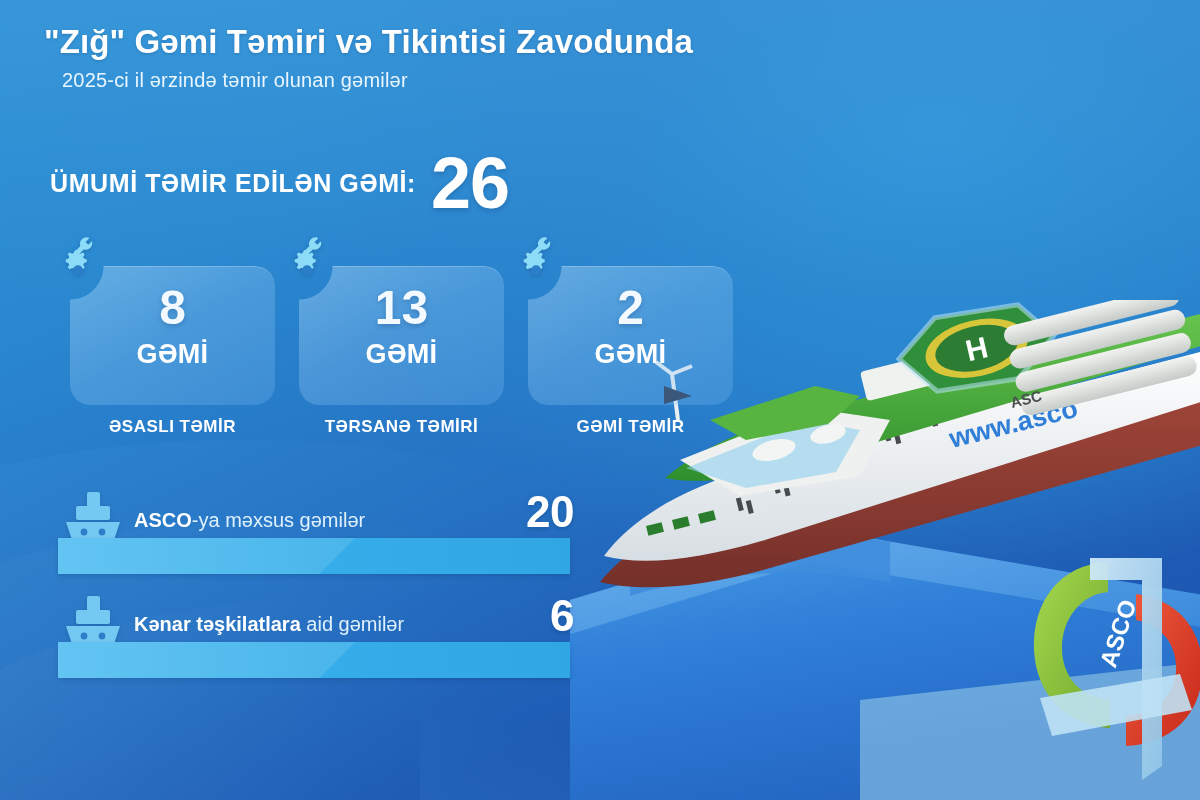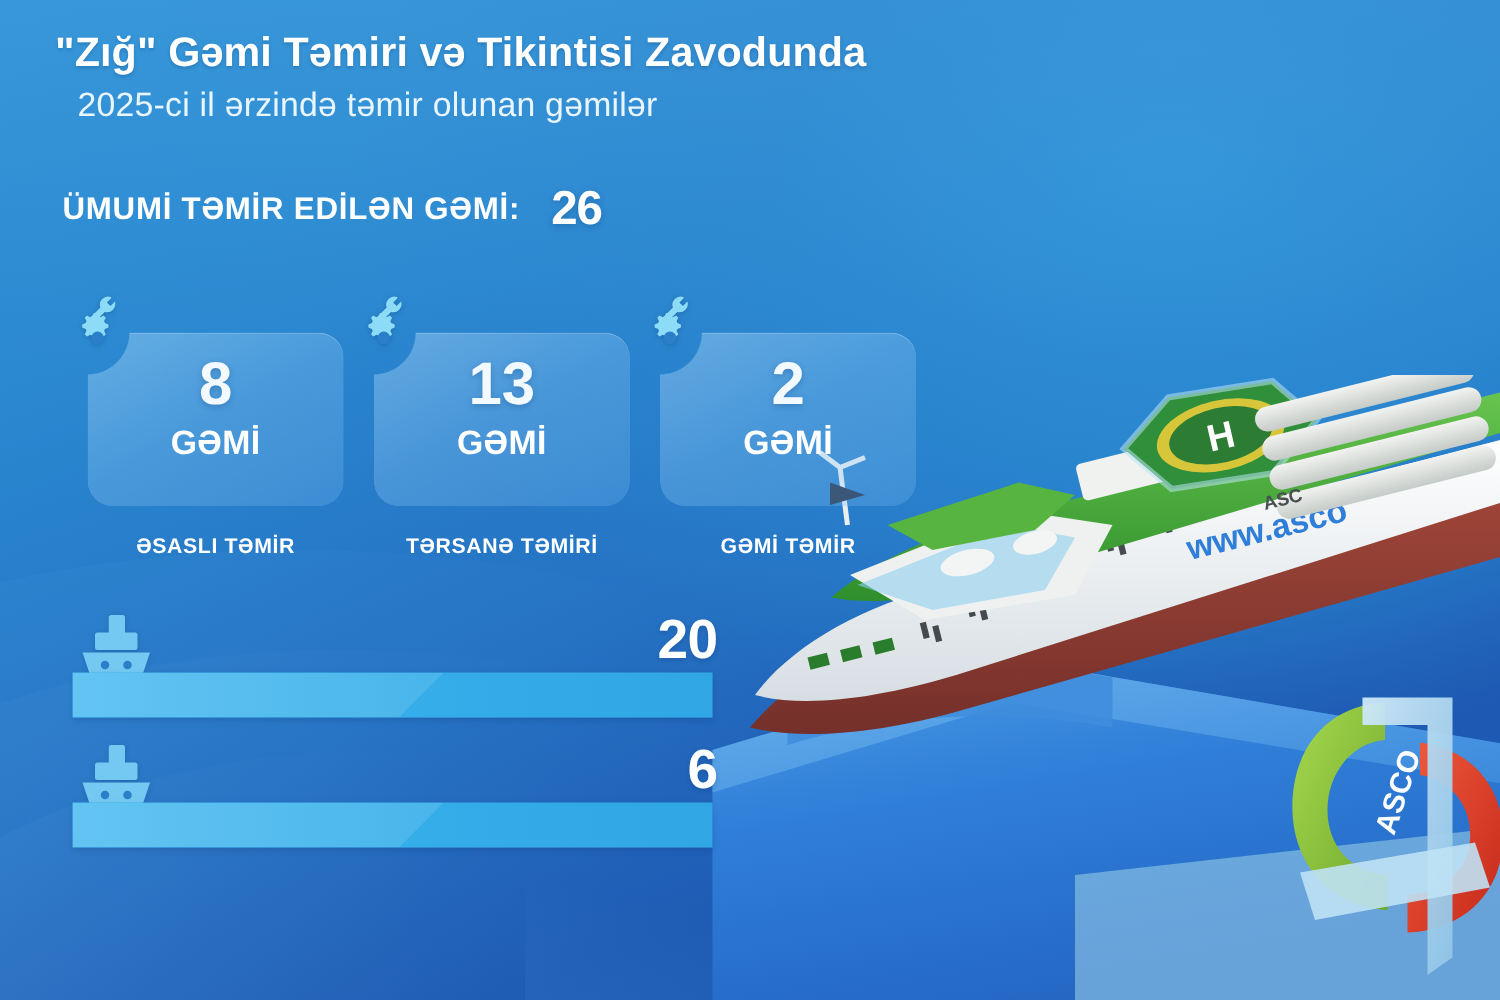--- a/index.html
+++ b/index.html
@@ -50,33 +50,33 @@
 
   
   .header { position:absolute; left:44px; top:22px; width:960px; }
   .title {
     font-size:33px; font-weight:bold; color:#ffffff;
     letter-spacing:.1px; line-height:1.22;
     text-shadow:0 1px 3px rgba(0,40,90,.22);
   }
   .subtitle {
     margin-top:6px; margin-left:18px;
-    font-size:27px; font-weight:300; color:#eaf6ff;
+    font-size:20px; font-weight:300; color:#eaf6ff;
     letter-spacing:.2px; line-height:1.2;
   }
   .totalrow {
     position:absolute; left:50px; top:150px;
-    display:flex; align-items:center; gap:25px;
+    display:flex; align-items:center; gap:15px;
   }
   .total-label {
     font-size:25px; font-weight:bold; color:#ffffff;
     letter-spacing:.6px;
   }
   .total-value {
-    font-size:38px; font-weight:bold; color:#ffffff;
+    font-size:72px; font-weight:bold; color:#ffffff;
     line-height:.92; letter-spacing:-1px;
     text-shadow:0 2px 5px rgba(0,40,90,.25);
   }
 
   
   .cards {
     position:absolute; left:70px; top:266px;
     display:flex; gap:24px;
   }
   .card-wrap { width:205px; position:relative; }
@@ -104,21 +104,21 @@
     font-size:27px; font-weight:bold; color:#ffffff;
     letter-spacing:.3px;
   }
   .tool-icon {
     position:absolute; left:-8px; top:-32px;
     width:54px; height:54px;
     color:#8ddcf7;
     filter:drop-shadow(0 1px 2px rgba(0,40,90,.25));
   }
   .card-label {
-    margin-top:22px;
+    margin-top:12px;
     text-align:center;
     font-size:17px; font-weight:bold; color:#ffffff;
     letter-spacing:.5px;
   }
 
   
   .bars { position:absolute; left:56px; top:482px; width:520px; }
   .bar-block { position:relative; height:104px; }
   .bar-icon {
     position:absolute; left:6px; top:6px;
@@ -358,36 +358,38 @@
       <svg class="bar-icon" viewBox="0 0 62 72">
         <rect x="25" y="4" width="13" height="16" rx="2" fill="currentColor"></rect>
         <rect x="14" y="18" width="34" height="14" rx="2" fill="currentColor"></rect>
         <path d="M4 34 L58 34 L50 58 Q31 66 12 58 Z" fill="currentColor"></path>
         <circle cx="22" cy="44" r="3.4" fill="#2b7fc9"></circle>
         <circle cx="40" cy="44" r="3.4" fill="#2b7fc9"></circle>
         <path d="M4 64 q7 -4 14 0 t14 0 t14 0 t12 0" stroke="currentColor" stroke-width="2.4" fill="none"></path>
         <path d="M6 70 q7 -4 14 0 t14 0 t14 0 t10 0" stroke="currentColor" stroke-width="2.4" fill="none"></path>
       </svg>
       <div class="bar-text">
+        <div class="bar-name"><b>ASCO</b><span>-ya məxsus gəmilər</span></div>
         <div class="bar-num">20</div>
       </div>
       <div class="bar-track"></div>
     </div>
 
     <div class="bar-block">
       <svg class="bar-icon" viewBox="0 0 62 72">
         <rect x="25" y="4" width="13" height="16" rx="2" fill="currentColor"></rect>
         <rect x="14" y="18" width="34" height="14" rx="2" fill="currentColor"></rect>
         <path d="M4 34 L58 34 L50 58 Q31 66 12 58 Z" fill="currentColor"></path>
         <circle cx="22" cy="44" r="3.4" fill="#2b7fc9"></circle>
         <circle cx="40" cy="44" r="3.4" fill="#2b7fc9"></circle>
         <path d="M4 64 q7 -4 14 0 t14 0 t14 0 t12 0" stroke="currentColor" stroke-width="2.4" fill="none"></path>
         <path d="M6 70 q7 -4 14 0 t14 0 t14 0 t10 0" stroke="currentColor" stroke-width="2.4" fill="none"></path>
       </svg>
       <div class="bar-text">
+        <div class="bar-name"><b>Kənar təşkilatlara</b><span> aid gəmilər</span></div>
         <div class="bar-num">6</div>
       </div>
       <div class="bar-track"></div>
     </div>
 
   </div>
 
 </div>
 
 </body></html>

